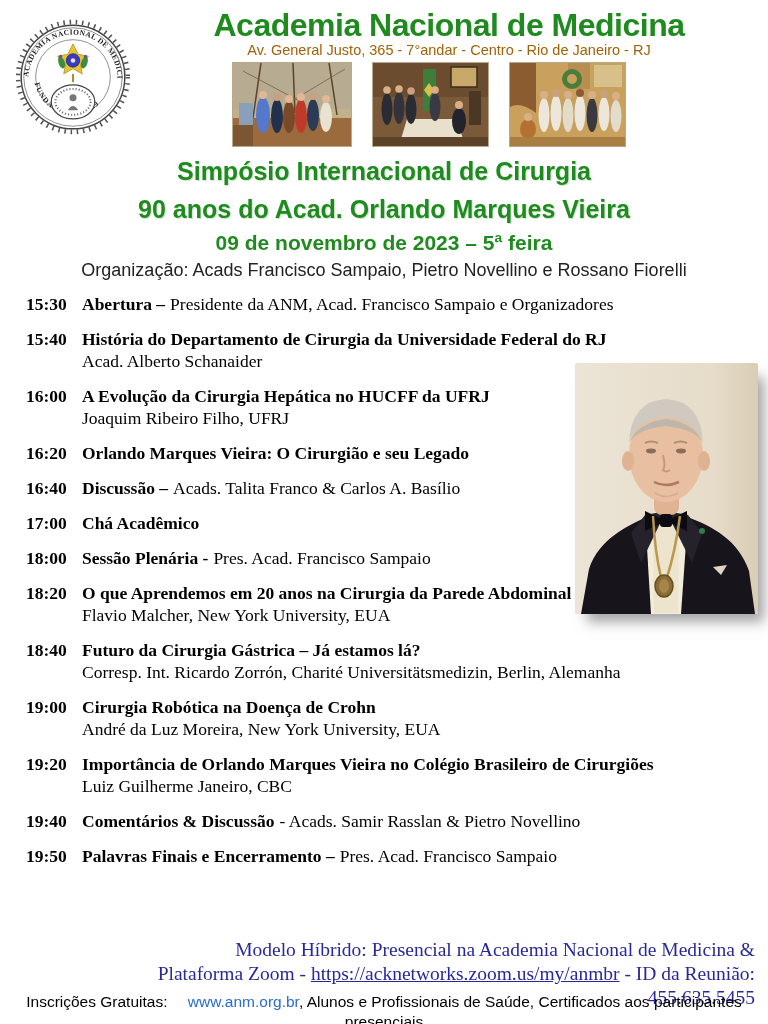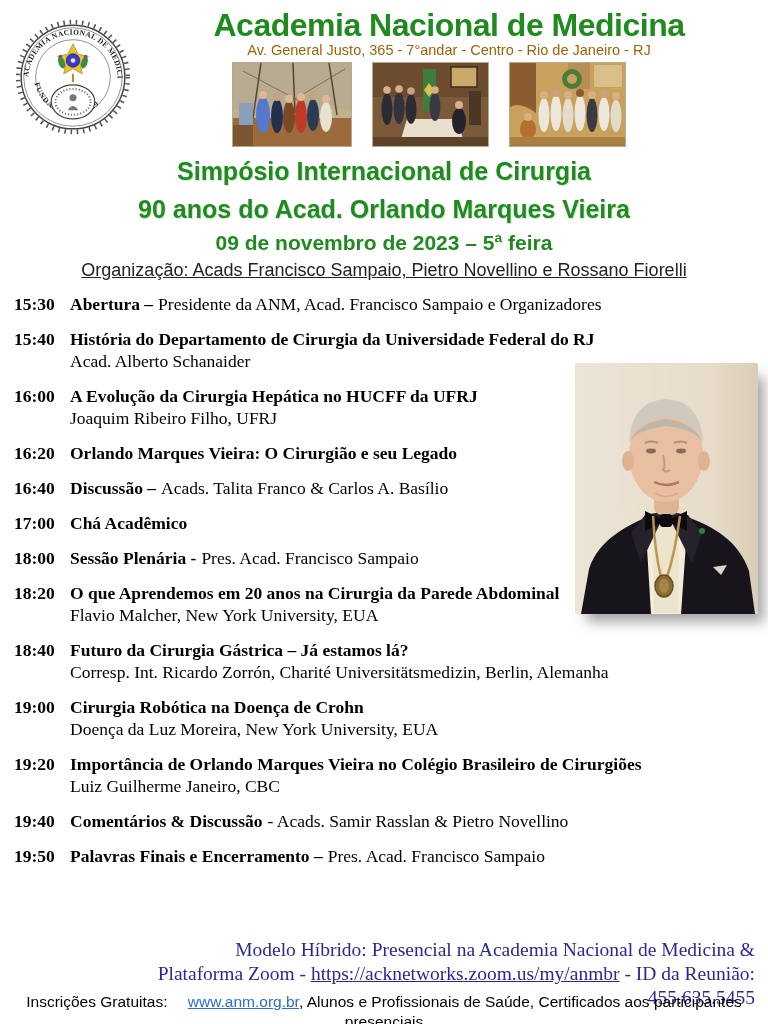--- a/index.html
+++ b/index.html
@@ -23,45 +23,45 @@
   
   .paintings{position:absolute;top:62px;left:232px;display:flex;gap:20px;}
   .painting{display:block;border:1px solid #b9a98a;}
   
   .titles{margin-top:92px;}
   .title-line{
     text-align:center;color:var(--green);font-weight:bold;font-size:25px;line-height:38px;
     text-shadow:1px 1px 0 rgba(30,139,30,.22);
   }
   .event-date{text-align:center;color:var(--green);font-weight:bold;font-size:21px;line-height:25px;margin-top:2px;}
-  .organizers{text-align:center;color:#222;font-size:18px;line-height:24px;margin-top:3px;text-decoration:underline;}
+  .organizers{text-align:center;color:#222;font-size:18px;line-height:24px;margin-top:3px;}
   
   .schedule{margin-top:11px;padding-left:14px;font-family:"Liberation Serif",serif;font-size:17.5px;color:#000;}
-  .entry{margin-bottom:13px;}
+  .entry{margin-bottom:13px;margin-left:12px;}
   .entry-line{display:flex;line-height:22px;}
   .entry-time{font-weight:bold;width:56px;flex:none;}
   .entry-title{font-weight:bold;}
   .entry-detail{font-weight:normal;margin-left:5px;}
   .entry-speaker{margin-left:56px;line-height:22px;font-weight:normal;}
   
   .photo{
     position:absolute;left:575px;top:363px;width:183px;height:251px;
     box-shadow:9px 11px 12px -3px rgba(90,90,90,.55);border-radius:2px;overflow:hidden;
   }
   
   .hybrid{
     position:absolute;top:938px;right:13px;width:700px;text-align:right;
     font-family:"Liberation Serif",serif;font-size:19.5px;line-height:24px;color:var(--navy);
   }
   .hybrid a{color:var(--navy);text-decoration:underline;cursor:pointer;font-family:Liberation Serif, serif;}
   .registration{
     position:absolute;top:992px;left:0;width:768px;text-align:center;
     font-size:15.5px;line-height:20px;color:#000;
   }
-  .registration a{color:var(--link);text-decoration:underline;cursor:pointer;margin-left:16px;}
+  .registration a{color:var(--link);cursor:pointer;margin-left:16px;}
 </style>
 </head>
 <body>
 
 <div class="page">
 
   <div class="header">
     <svg class="logo" viewBox="0 0 110 120" aria-hidden="true">
       <defs>
         <path id="arcTop" d="M 12,62 A 43,43 0 0 1 98,62"></path>
@@ -246,21 +246,21 @@
           <span class="entry-title">Futuro da Cirurgia Gástrica – Já estamos lá?</span>
         </div>
       <div class="entry-speaker">Corresp. Int. Ricardo Zorrón, Charité Universitätsmedizin, Berlin, Alemanha</div>
     </div>
 
     <div class="entry">
       <div class="entry-line">
           <span class="entry-time">19:00</span>
           <span class="entry-title">Cirurgia Robótica na Doença de Crohn</span>
         </div>
-      <div class="entry-speaker">Doença da Luz Moreira, New York University, EUA</div>
+      <div class="entry-speaker">André da Luz Moreira, New York University, EUA</div>
     </div>
 
     <div class="entry">
       <div class="entry-line">
           <span class="entry-time">19:20</span>
           <span class="entry-title">Importância de Orlando Marques Vieira no Colégio Brasileiro de Cirurgiões</span>
         </div>
       <div class="entry-speaker">Luiz Guilherme Janeiro, CBC</div>
     </div>
 

